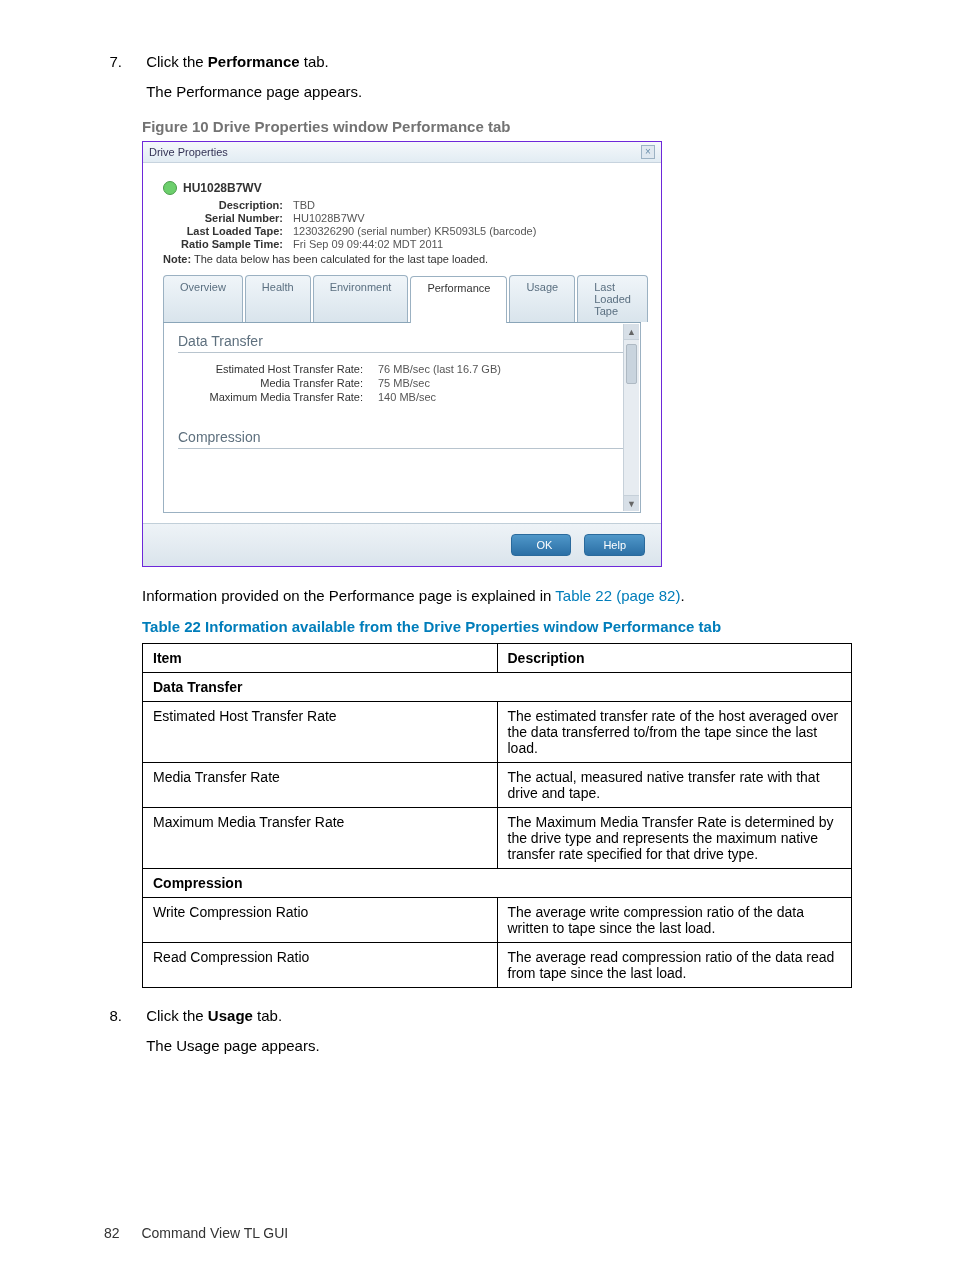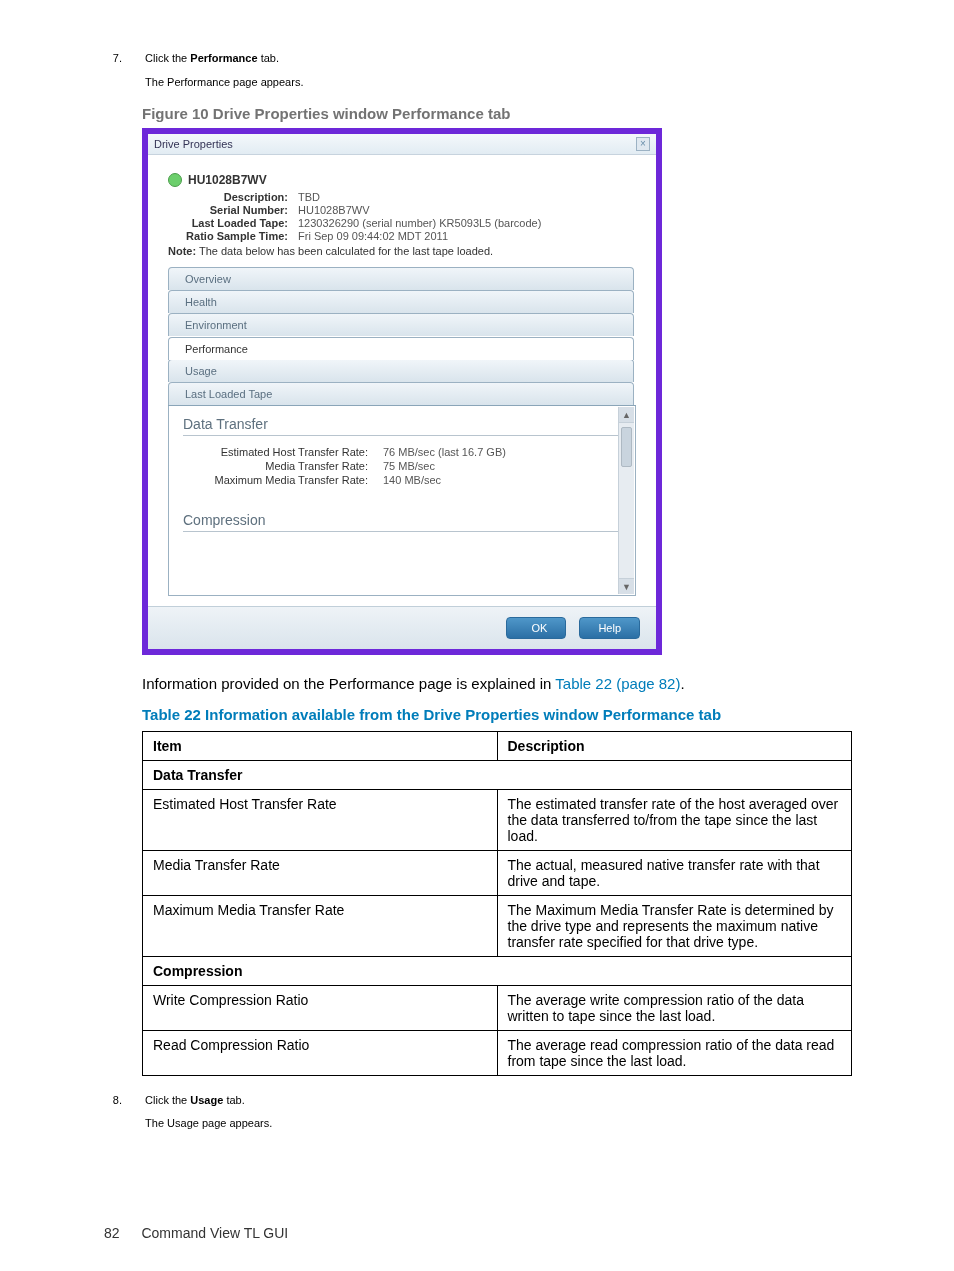--- a/index.html
+++ b/index.html
@@ -5,33 +5,33 @@
   * { box-sizing: border-box; margin: 0; padding: 0; }
   body {
     font-family: Arial, Helvetica, sans-serif;
     background: #fff;
     width: 954px;
     min-height: 1271px;
     padding: 50px 90px 30px 90px;
     color: #000;
     position: relative;
   }
-  .step { font-size: 11px; line-height: 1.6; margin-bottom: 6px; }
+  .step { font-size: 15px; line-height: 1.6; margin-bottom: 6px; }
   .step-num { display: inline-block; width: 32px; text-align: right; margin-right: 20px; vertical-align: top;}
   .step-body { display: inline-block; width: 700px; vertical-align: top; }
   .step-body p { margin-top: 6px; }
   .figure-caption { color: #737373; font-weight: bold; font-size: 15px; margin: 14px 0 6px 52px; }
   .table-caption { color: #007dba; font-weight: bold; font-size: 15px; margin: 10px 0 8px 52px; }
   b { font-weight: bold; }
   .link { color: #007dba; }
 
   
   .dialog {
     width: 520px;
-    border: 6px solid #6d28d9;
+    border: 1px solid #6d28d9;
     margin-left: 52px;
     font-family: Tahoma, Arial, sans-serif;
     font-size: 11px;
     color: #333;
     background: #fff;
   }
   .dialog-titlebar {
     background: linear-gradient(#f4f8fb,#e2ecf3);
     padding: 3px 6px;
     display: flex;
@@ -55,21 +55,21 @@
   .status-icon {
     width:14px;height:14px;border-radius:50%;
     background:#6ccf6c;border:1px solid #4b9d4b;
     display:inline-block;
   }
   .kv { display:flex; font-size:11px; margin:1px 0; }
   .kv .k { width: 130px; text-align:right; font-weight:bold; padding-right:10px; color:#333;}
   .kv .v { color:#555; }
   .note-line { font-size:11px; color:#333; margin-top:3px;}
   .note-line b { font-weight:bold; }
-  .tabs { display:flex; border-bottom:1px solid #8aa5b8; margin-top:10px; font-size:11px;flex-direction:column;}
+  .tabs { display:flex; border-bottom:1px solid #8aa5b8; margin-top:10px; font-size:11px;}
   .tab {
     padding:5px 16px 5px 16px;
     background:linear-gradient(#f0f5f9,#d9e4ec);
     border:1px solid #9bb1c2;
     border-bottom:none;
     border-top-left-radius:4px;
     border-top-right-radius:4px;
     margin-right:2px;
     color:#5a6f80;
     cursor:pointer;

